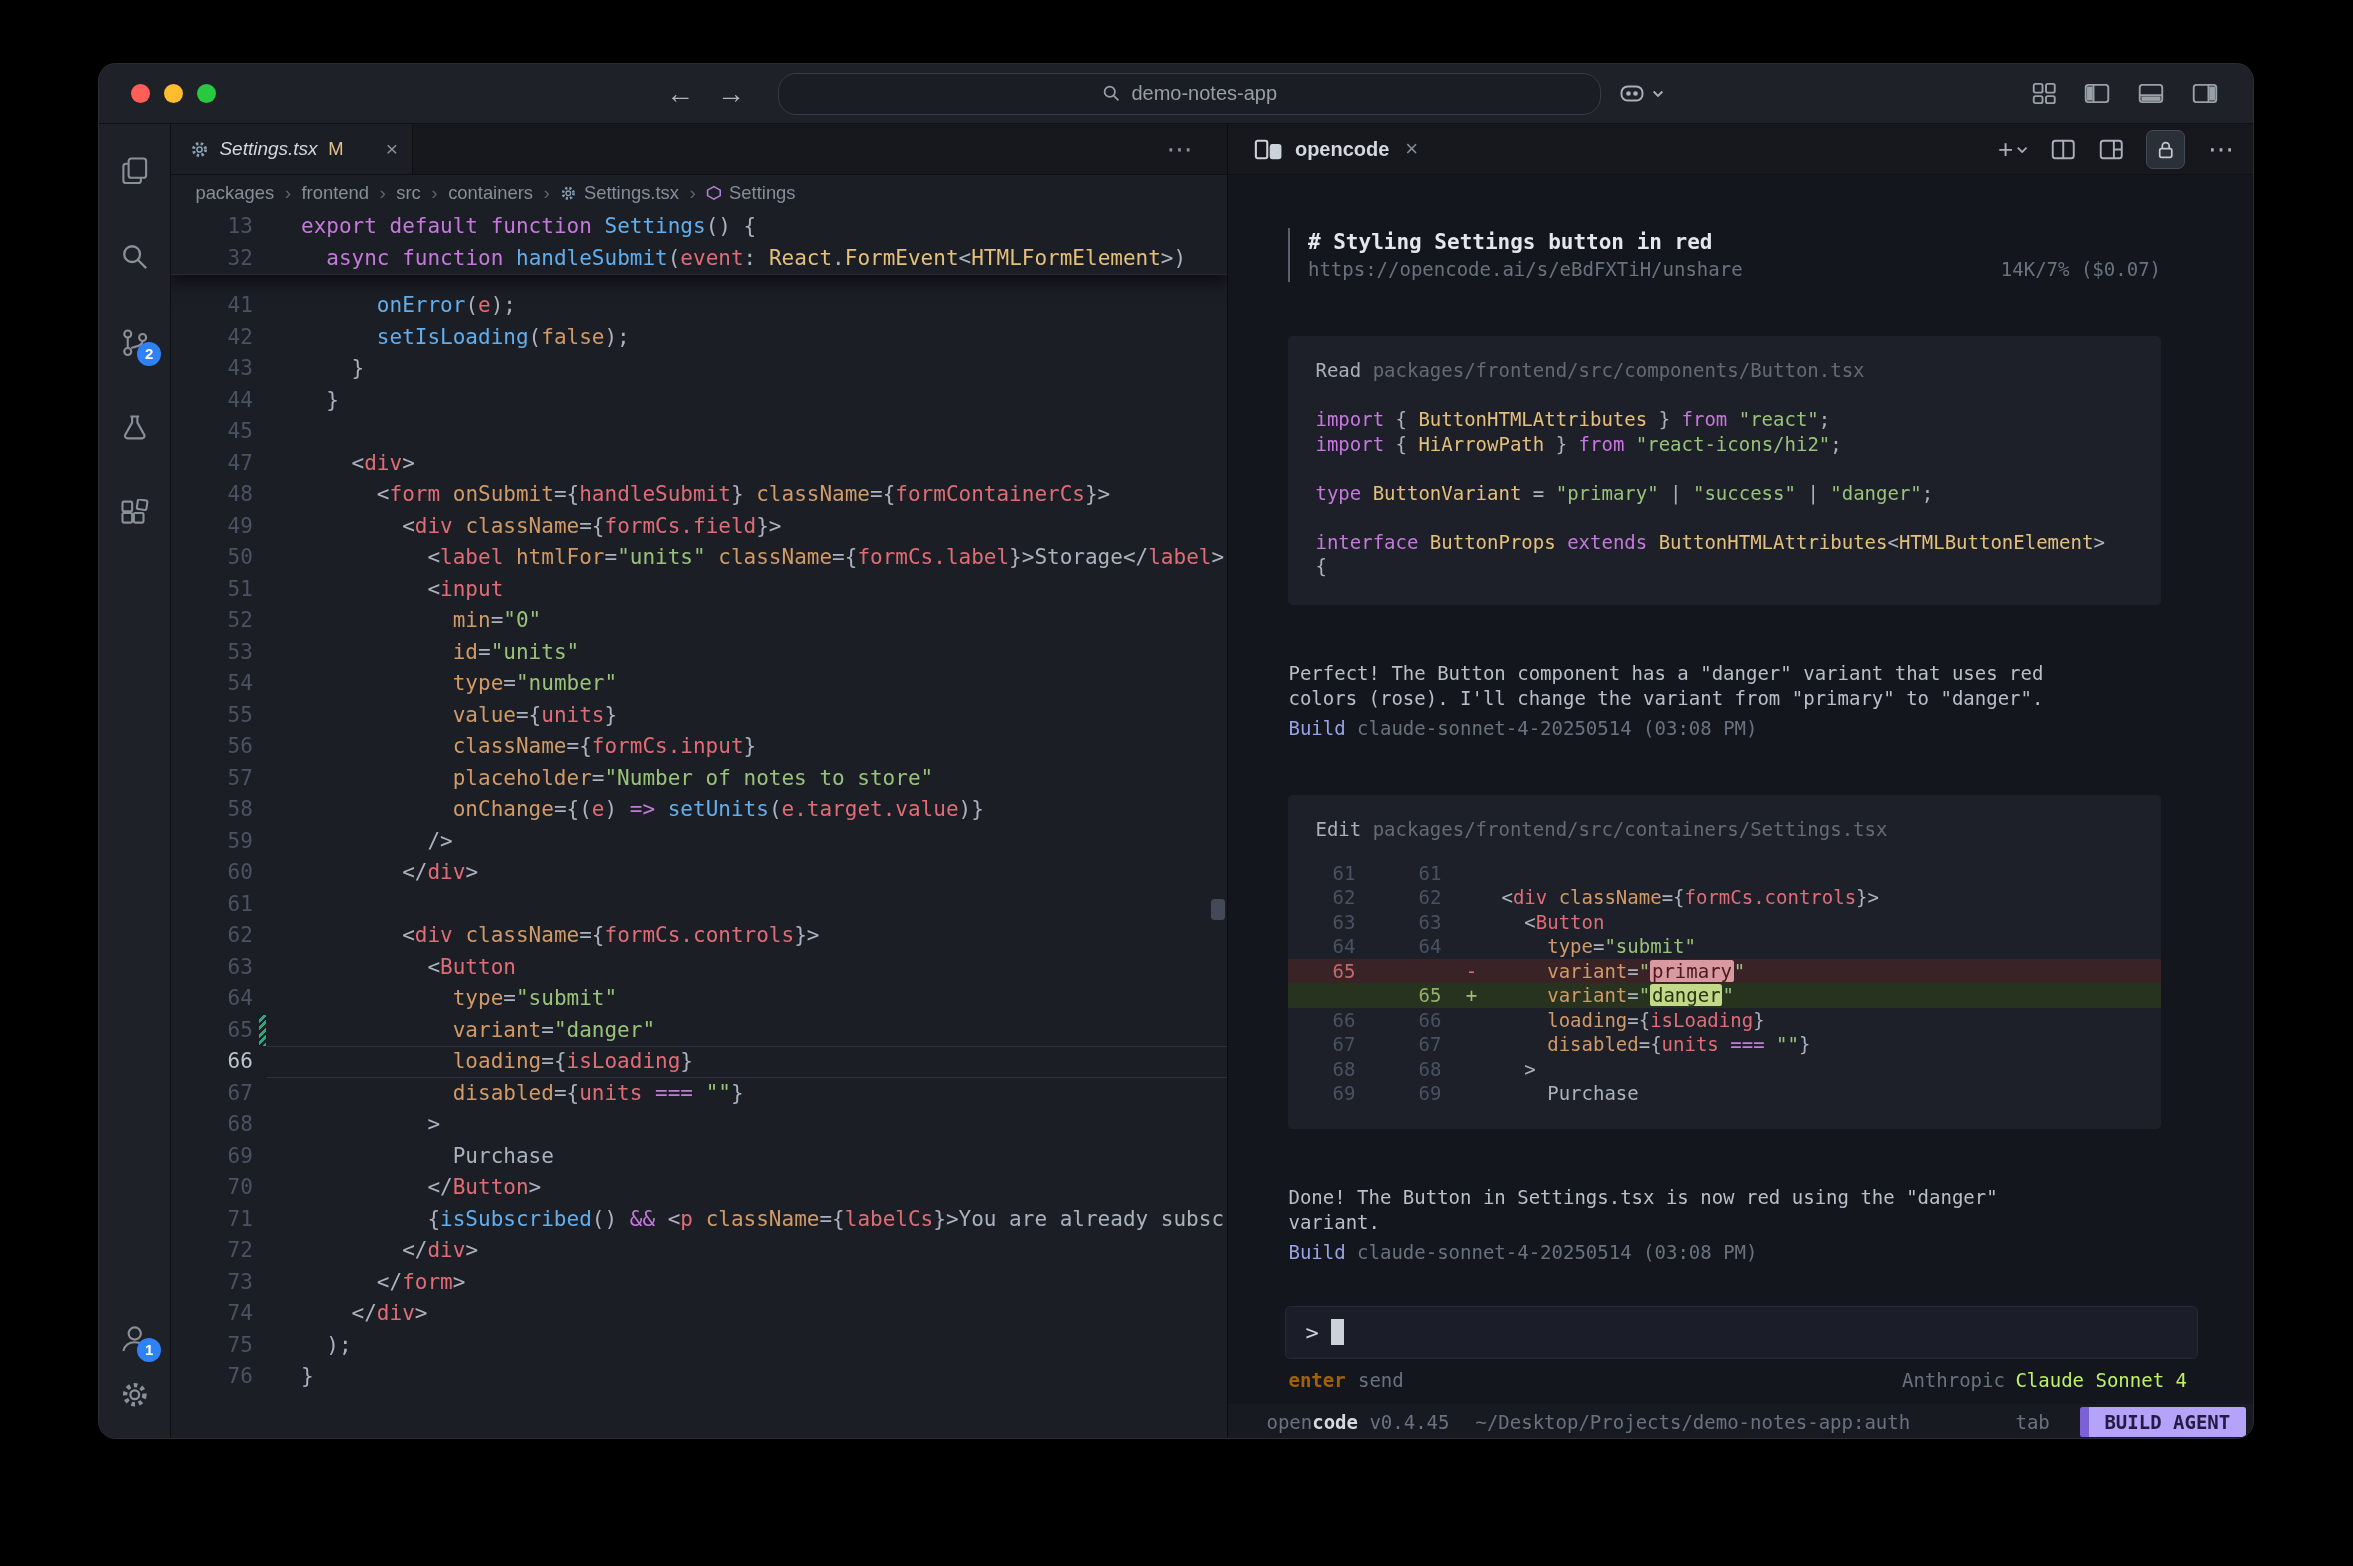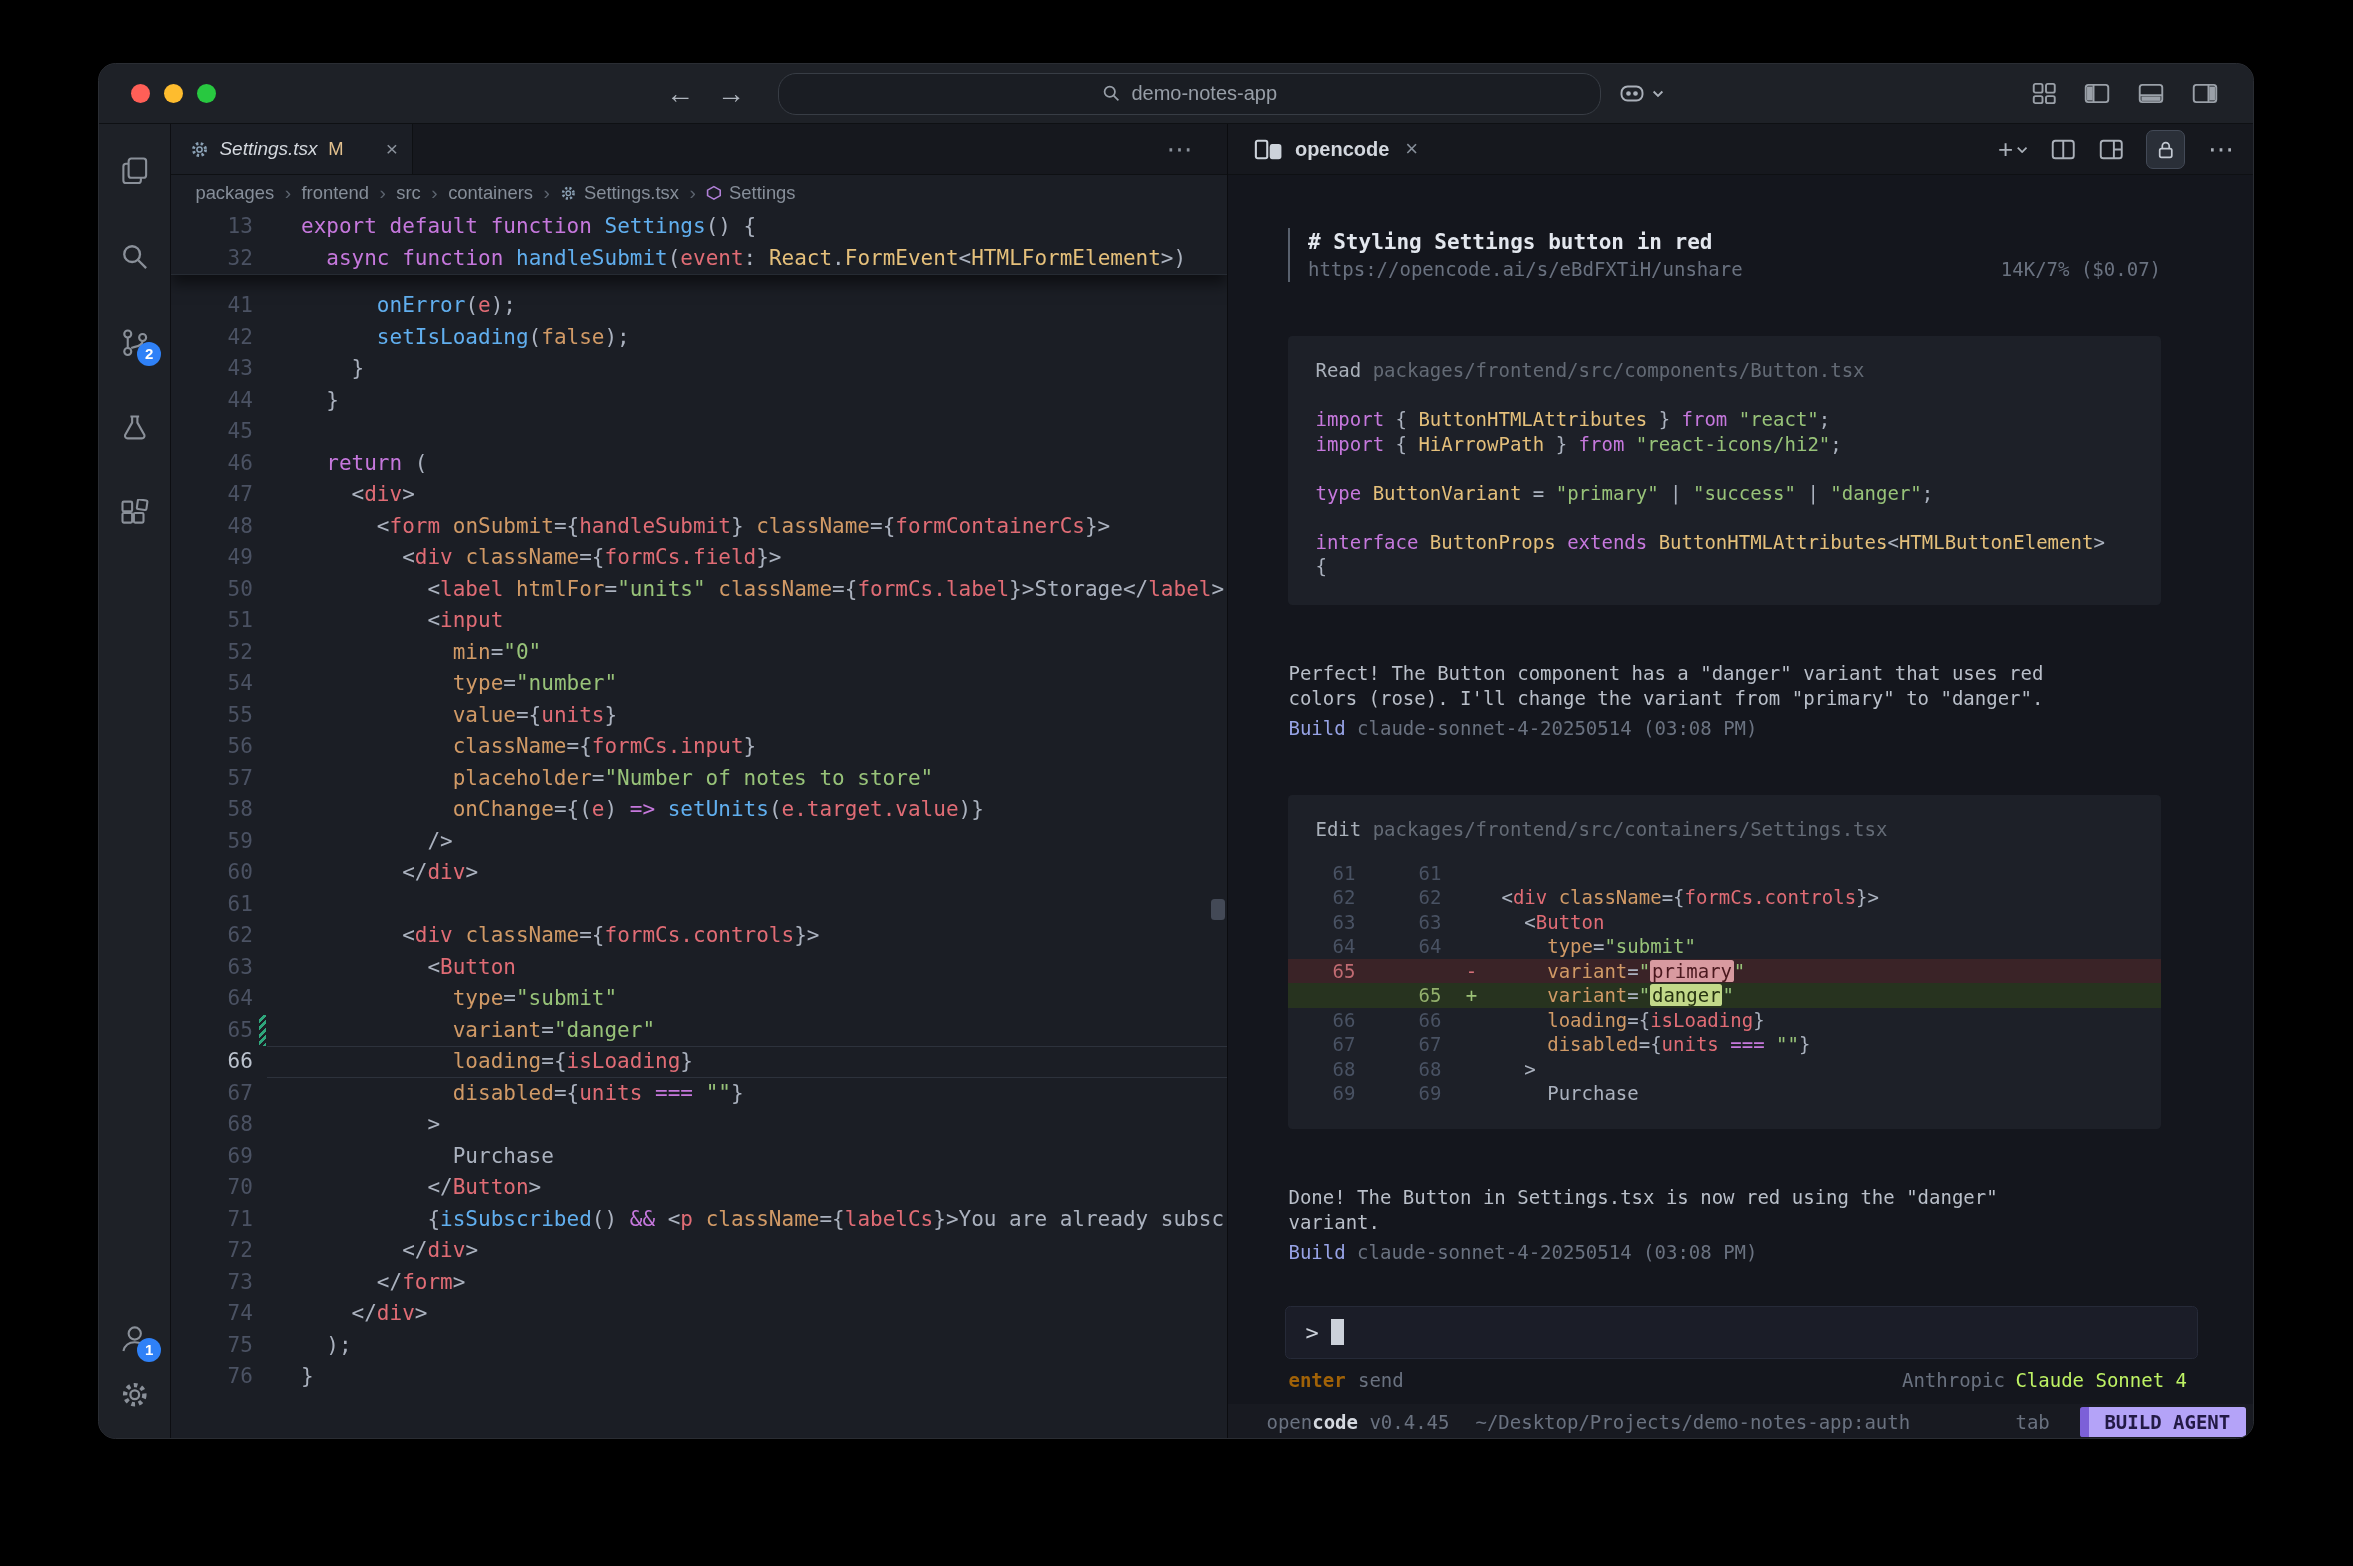--- a/index.html
+++ b/index.html
@@ -296,27 +296,27 @@
             <div class="line"><span class="ln">13</span><span class="gitcol"></span><pre><span class="tk-k">export</span><span class="tk-p"> </span><span class="tk-k">default</span><span class="tk-p"> </span><span class="tk-k">function</span><span class="tk-p"> </span><span class="tk-f">Settings</span><span class="tk-p">() {</span></pre></div>
             <div class="line"><span class="ln">32</span><span class="gitcol"></span><pre><span class="tk-p">  </span><span class="tk-k">async</span><span class="tk-p"> </span><span class="tk-k">function</span><span class="tk-p"> </span><span class="tk-f">handleSubmit</span><span class="tk-p">(</span><span class="tk-v">event</span><span class="tk-p">: </span><span class="tk-y">React</span><span class="tk-p">.</span><span class="tk-y">FormEvent</span><span class="tk-p">&lt;</span><span class="tk-y">HTMLFormElement</span><span class="tk-p">&gt;)</span></pre></div>
           </div>
         <div class="gap"></div>
         <div id="editor-lines">
             <div class="line"><span class="ln">41</span><span class="gitcol"></span><pre><span class="tk-p">      </span><span class="tk-f">onError</span><span class="tk-p">(</span><span class="tk-v">e</span><span class="tk-p">);</span></pre></div>
             <div class="line"><span class="ln">42</span><span class="gitcol"></span><pre><span class="tk-p">      </span><span class="tk-f">setIsLoading</span><span class="tk-p">(</span><span class="tk-a">false</span><span class="tk-p">);</span></pre></div>
             <div class="line"><span class="ln">43</span><span class="gitcol"></span><pre><span class="tk-p">    }</span></pre></div>
             <div class="line"><span class="ln">44</span><span class="gitcol"></span><pre><span class="tk-p">  }</span></pre></div>
             <div class="line"><span class="ln">45</span><span class="gitcol"></span><pre></pre></div>
-            <div class="line"><span class="ln">46</span><span class="gitcol"></span><pre><span class="tk-p">  </span><span class="tk-k">return</span><span class="tk-p"> (</span></pre></div>
             <div class="line"><span class="ln">47</span><span class="gitcol"></span><pre><span class="tk-p">    &lt;</span><span class="tk-t">div</span><span class="tk-p">&gt;</span></pre></div>
             <div class="line"><span class="ln">48</span><span class="gitcol"></span><pre><span class="tk-p">      &lt;</span><span class="tk-t">form</span><span class="tk-p"> </span><span class="tk-a">onSubmit</span><span class="tk-p">={</span><span class="tk-v">handleSubmit</span><span class="tk-p">} </span><span class="tk-a">className</span><span class="tk-p">={</span><span class="tk-v">formContainerCs</span><span class="tk-p">}&gt;</span></pre></div>
             <div class="line"><span class="ln">49</span><span class="gitcol"></span><pre><span class="tk-p">        &lt;</span><span class="tk-t">div</span><span class="tk-p"> </span><span class="tk-a">className</span><span class="tk-p">={</span><span class="tk-v">formCs.field</span><span class="tk-p">}&gt;</span></pre></div>
             <div class="line"><span class="ln">50</span><span class="gitcol"></span><pre><span class="tk-p">          &lt;</span><span class="tk-t">label</span><span class="tk-p"> </span><span class="tk-a">htmlFor</span><span class="tk-p">=</span><span class="tk-s">"units"</span><span class="tk-p"> </span><span class="tk-a">className</span><span class="tk-p">={</span><span class="tk-v">formCs.label</span><span class="tk-p">}&gt;</span><span class="tk-w">Storage</span><span class="tk-p">&lt;/</span><span class="tk-t">label</span><span class="tk-p">&gt;</span></pre></div>
             <div class="line"><span class="ln">51</span><span class="gitcol"></span><pre><span class="tk-p">          &lt;</span><span class="tk-t">input</span></pre></div>
             <div class="line"><span class="ln">52</span><span class="gitcol"></span><pre><span class="tk-p">            </span><span class="tk-a">min</span><span class="tk-p">=</span><span class="tk-s">"0"</span></pre></div>
+            <div class="line"><span class="ln">53</span><span class="gitcol"></span><pre><span class="tk-p">            </span><span class="tk-a">id</span><span class="tk-p">=</span><span class="tk-s">"units"</span></pre></div>
             <div class="line"><span class="ln">54</span><span class="gitcol"></span><pre><span class="tk-p">            </span><span class="tk-a">type</span><span class="tk-p">=</span><span class="tk-s">"number"</span></pre></div>
             <div class="line"><span class="ln">55</span><span class="gitcol"></span><pre><span class="tk-p">            </span><span class="tk-a">value</span><span class="tk-p">={</span><span class="tk-v">units</span><span class="tk-p">}</span></pre></div>
             <div class="line"><span class="ln">56</span><span class="gitcol"></span><pre><span class="tk-p">            </span><span class="tk-a">className</span><span class="tk-p">={</span><span class="tk-v">formCs.input</span><span class="tk-p">}</span></pre></div>
             <div class="line"><span class="ln">57</span><span class="gitcol"></span><pre><span class="tk-p">            </span><span class="tk-a">placeholder</span><span class="tk-p">=</span><span class="tk-s">"Number of notes to store"</span></pre></div>
             <div class="line"><span class="ln">58</span><span class="gitcol"></span><pre><span class="tk-p">            </span><span class="tk-a">onChange</span><span class="tk-p">={(</span><span class="tk-v">e</span><span class="tk-p">) </span><span class="tk-o">=&gt;</span><span class="tk-p"> </span><span class="tk-f">setUnits</span><span class="tk-p">(</span><span class="tk-v">e.target.value</span><span class="tk-p">)}</span></pre></div>
             <div class="line"><span class="ln">59</span><span class="gitcol"></span><pre><span class="tk-p">          /&gt;</span></pre></div>
             <div class="line"><span class="ln">60</span><span class="gitcol"></span><pre><span class="tk-p">        &lt;/</span><span class="tk-t">div</span><span class="tk-p">&gt;</span></pre></div>
             <div class="line"><span class="ln">61</span><span class="gitcol"></span><pre></pre></div>
             <div class="line"><span class="ln">62</span><span class="gitcol"></span><pre><span class="tk-p">        &lt;</span><span class="tk-t">div</span><span class="tk-p"> </span><span class="tk-a">className</span><span class="tk-p">={</span><span class="tk-v">formCs.controls</span><span class="tk-p">}&gt;</span></pre></div>
             <div class="line"><span class="ln">63</span><span class="gitcol"></span><pre><span class="tk-p">          &lt;</span><span class="tk-t">Button</span></pre></div>

